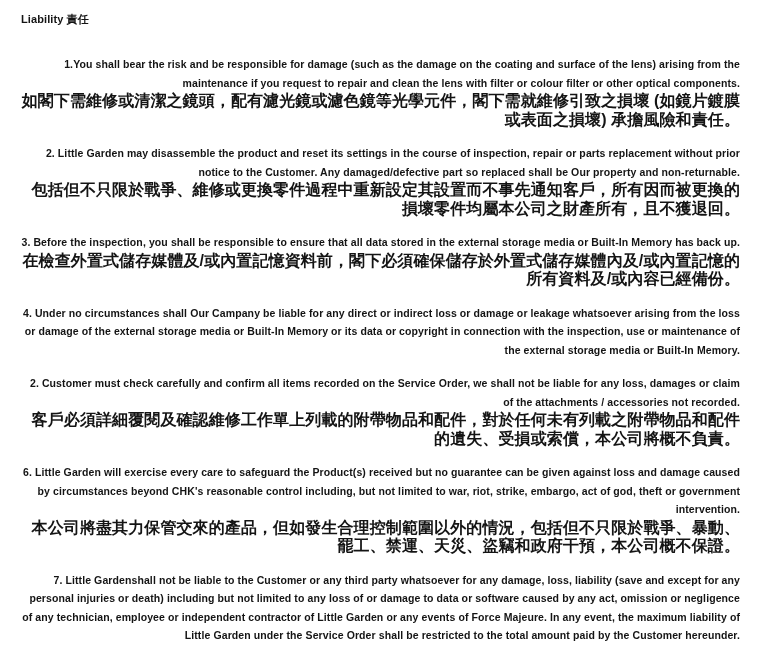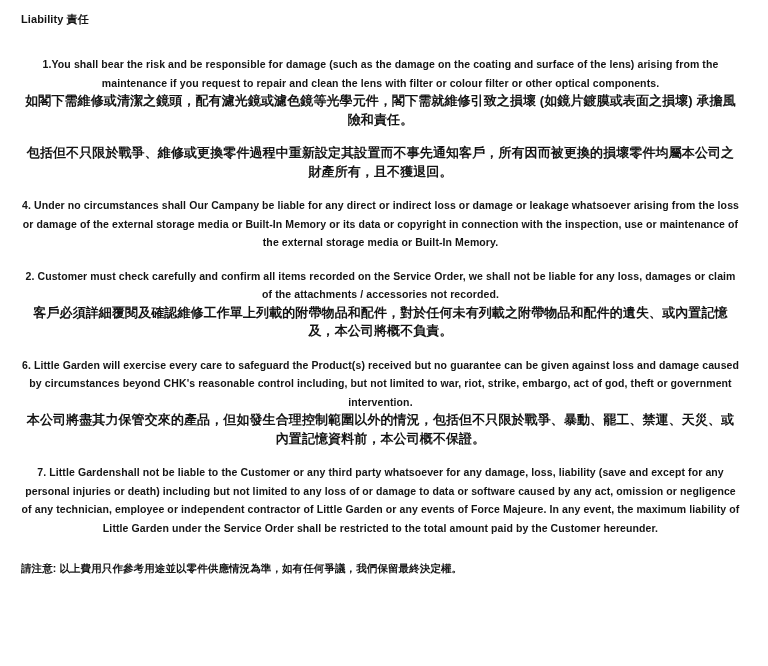--- a/index.html
+++ b/index.html
@@ -26,24 +26,24 @@
     letter-spacing: 0.1px;
   }
   .clause {
     margin: 0 0 15px 0;
   }
   .clause p {
     margin: 0;
     font-size: 10.5px;
     line-height: 18.5px;
     letter-spacing: 0.1px;
-    text-align: center;
+    text-align: right;
   }
   .clause p.zh {
-    font-size: 13px;
+    font-size: 16px;
   }
   .note {
     margin-top: 21px;
   }
   .note p {
     margin: 0;
     font-size: 10.5px;
     line-height: 20px;
     letter-spacing: 0.1px;
   }
@@ -54,36 +54,41 @@
 <div class="page">
 
   <h1 class="doc-title">Liability 責任</h1>
 
   <section class="clause">
     <p class="en">1.You shall bear the risk and be responsible for damage (such as the damage on the coating and surface of the lens) arising from the maintenance if you request to repair and clean the lens with filter or colour filter or other optical components.</p>
     <p class="zh">如閣下需維修或清潔之鏡頭，配有濾光鏡或濾色鏡等光學元件，閣下需就維修引致之損壞 (如鏡片鍍膜或表面之損壞) 承擔風險和責任。</p>
   </section>
 
   <section class="clause">
+    <p class="en">2. Little Garden may disassemble the product and reset its settings in the course of inspection, repair or parts replacement without prior notice to the Customer. Any damaged/defective part so replaced shall be Our property and non-returnable.</p>
     <p class="zh">包括但不只限於戰爭、維修或更換零件過程中重新設定其設置而不事先通知客戶，所有因而被更換的損壞零件均屬本公司之財產所有，且不獲退回。</p>
   </section>
 
+  <section class="clause">
+    <p class="en">3. Before the inspection, you shall be responsible to ensure that all data stored in the external storage media or Built-In Memory has back up.</p>
+    <p class="zh">在檢查外置式儲存媒體及/或內置記憶資料前，閣下必須確保儲存於外置式儲存媒體內及/或內置記憶的所有資料及/或內容已經備份。</p>
+  </section>
 
   <section class="clause">
     <p class="en">4. Under no circumstances shall Our Campany be liable for any direct or indirect loss or damage or leakage whatsoever arising from the loss or damage of the external storage media or Built-In Memory or its data or copyright in connection with the inspection, use or maintenance of the external storage media or Built-In Memory.</p>
   </section>
 
   <section class="clause">
     <p class="en">2. Customer must check carefully and confirm all items recorded on the Service Order, we shall not be liable for any loss, damages or claim of the attachments / accessories not recorded.</p>
-    <p class="zh">客戶必須詳細覆閱及確認維修工作單上列載的附帶物品和配件，對於任何未有列載之附帶物品和配件的遺失、或內置記憶及，本公司將概不負責。</p>
+    <p class="zh">客戶必須詳細覆閱及確認維修工作單上列載的附帶物品和配件，對於任何未有列載之附帶物品和配件的遺失、受損或索償，本公司將概不負責。</p>
   </section>
 
   <section class="clause">
     <p class="en">6. Little Garden will exercise every care to safeguard the Product(s) received but no guarantee can be given against loss and damage caused by circumstances beyond CHK's reasonable control including, but not limited to war, riot, strike, embargo, act of god, theft or government intervention.</p>
-    <p class="zh">本公司將盡其力保管交來的產品，但如發生合理控制範圍以外的情況，包括但不只限於戰爭、暴動、罷工、禁運、天災、或內置記憶資料前，本公司概不保證。</p>
+    <p class="zh">本公司將盡其力保管交來的產品，但如發生合理控制範圍以外的情況，包括但不只限於戰爭、暴動、罷工、禁運、天災、盜竊和政府干預，本公司概不保證。</p>
   </section>
 
   <section class="clause">
     <p class="en">7. Little Gardenshall not be liable to the Customer or any third party whatsoever for any damage, loss, liability (save and except for any personal injuries or death) including but not limited to any loss of or damage to data or software caused by any act, omission or negligence of any technician, employee or independent contractor of Little Garden or any events of Force Majeure. In any event, the maximum liability of Little Garden under the Service Order shall be restricted to the total amount paid by the Customer hereunder.</p>
   </section>
 
   <section class="note">
     <p class="note-zh">請注意: 以上費用只作參考用途並以零件供應情況為準，如有任何爭議，我們保留最終決定權。</p>
 
   </section>

